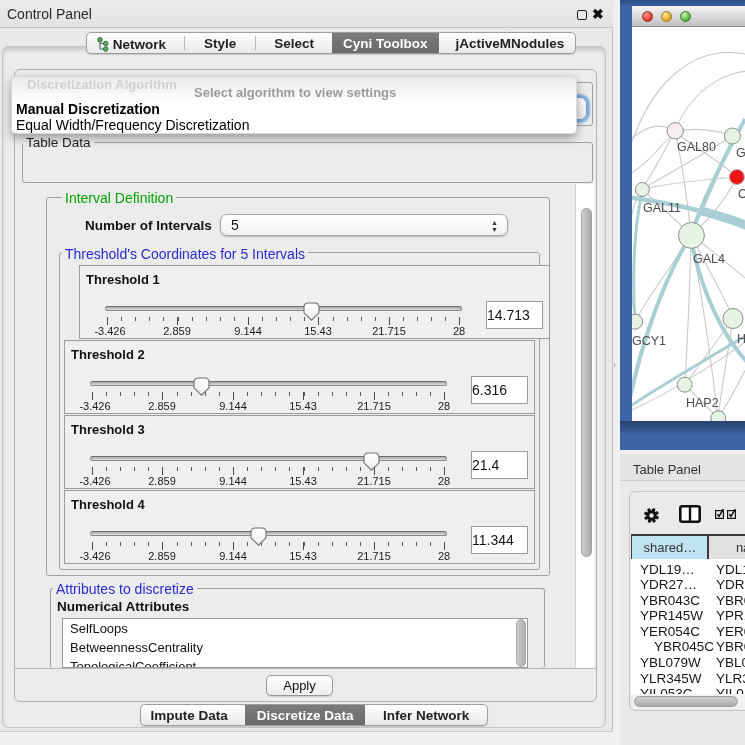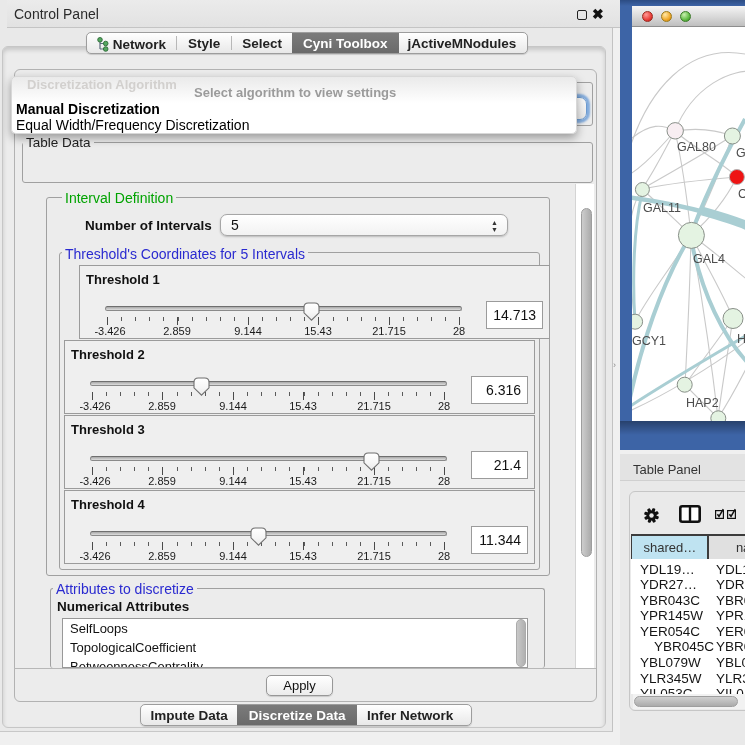--- a/index.html
+++ b/index.html
@@ -2,27 +2,27 @@
 <html><head>
 <meta charset="utf-8">
 <style>
 * { margin:0; padding:0; box-sizing:border-box; }
 html,body { width:745px; height:745px; overflow:hidden; }
 #root { position:relative; width:745px; height:745px; font-family:"Liberation Sans", sans-serif; background:#f0f0f0; }
 .abs { position:absolute; }
 
 
 #leftwin { position:absolute; left:0; top:0; width:613px; height:732px; background:#e9e9e9; border-right:1px solid #c2c2c2; border-bottom:1px solid #c8c8c8; }
-#titlebar { position:absolute; left:7px; top:0; width:613px; height:28px; background:linear-gradient(#ebebeb,#e2e2e2); border-bottom:1px solid #c4c4c4; }
+#titlebar { position:absolute; left:0; top:0; width:613px; height:28px; background:linear-gradient(#ebebeb,#e2e2e2); border-bottom:1px solid #c4c4c4; }
 #titlebar .t { position:absolute; left:7px; top:6px; font-size:14px; color:#2b2b2b; }
 .float-ico { position:absolute; left:577px; top:10px; width:10px; height:10px; border:1.5px solid #222; border-radius:2px; }
 .close-ico { position:absolute; left:592px; top:6px; font-size:14px; font-weight:bold; color:#111; }
 
 
-.tabstrip { position:absolute; height:22px; display:flex; border:1px solid #9d9d9d; border-radius:5px; background:linear-gradient(#ffffff,#e8e8e8); box-shadow:0 1px 1px rgba(0,0,0,0.15); overflow:hidden; }
+.tabstrip { position:absolute; height:22px; display:flex; border:1px solid #9d9d9d; border-radius:5px; background:linear-gradient(#ffffff,#e8e8e8); box-shadow:0 1px 1px rgba(0,0,0,0.15); overflow:hidden;gap:8px; }
 .tabstrip .tab { font-size:13.5px; font-weight:bold; color:#222; padding:3px 12px 0 12px; white-space:nowrap; }
 .tabstrip .sel { background:linear-gradient(#7b7b7b,#6a6a6a); color:#fff; }
 .tabstrip .sep { width:1px; background:#b8b8b8; margin:3px 0; }
 
 
 #bigpanel { position:absolute; left:2px; top:46px; width:604px; height:682px; background:#ececec; border:1px solid #c6c6c6; border-radius:6px; box-shadow:inset 0 3px 4px rgba(0,0,0,0.16); }
 #innerpanel { position:absolute; left:14px; top:69px; width:583px; height:633px; background:#ececec; border:1px solid #b2b2b2; border-radius:6px; }
 
 .groupbox { position:absolute; border:1px solid #a0a0a0; border-radius:3px; }
 .grouplbl { position:absolute; font-size:13.5px; background:#ececec; padding:0 3px; white-space:nowrap; }
@@ -31,21 +31,21 @@
 .combo { position:absolute; background:linear-gradient(#ffffff,#f2f2f2); border:1px solid #a6a6a6; border-radius:7px; box-shadow:0 1px 2px rgba(0,0,0,0.22); }
 .combo .txt { position:absolute; left:10px; top:2px; font-size:14px; color:#111; }
 .combo .stp { position:absolute; right:7px; top:0; bottom:0; width:9px; }
 .combo .stp:before { content:"▲"; position:absolute; top:4px; left:0; font-size:7px; color:#333; }
 .combo .stp:after { content:"▼"; position:absolute; top:11px; left:0; font-size:7px; color:#333; }
 
 
 .throw { position:absolute; left:64px; width:471px; height:74px; background:#efefef; border:1px solid #9b9b9b; }
 .throw .tl { position:absolute; left:6px; top:6px; font-size:13px; font-weight:bold; color:#111; white-space:nowrap; }
 .track { position:absolute; left:25px; top:40px; width:357px; height:5px; border-radius:3px; background:linear-gradient(#a8a8a8,#dedede); border:1px solid #8a8a8a; border-top-color:#6f6f6f; }
-.valbox { position:absolute; left:406px; top:35px; width:57px; height:28px; background:#fff; border:1px solid #9b9b9b; font-size:14px; color:#111; text-align:right; padding:5px 6px 0 0; }
+.valbox { position:absolute; left:406px; top:35px; width:57px; height:28px; background:#fff; border:1px solid #9b9b9b; font-size:14px; color:#111; text-align:left; padding:5px 6px 0 0; }
 .ticklbl { position:absolute; top:59px; font-size:11px; color:#1a1a1a; transform:translateX(-50%); }
 .thumb { position:absolute; top:35.5px; width:17px; height:19px; }
 .ticks { position:absolute; left:26.6px; top:51px; width:354px; height:3.5px; background:repeating-linear-gradient(90deg,#5a5a5a 0px,#5a5a5a 1px,transparent 1px,transparent 14.1px); }
 .mt { position:absolute; top:51px; width:1px; height:7.5px; background:#4a4a4a; }
 
 
 #numlist { position:absolute; background:#fff; border:1px solid #989898; }
 #numlist div { font-size:13px; color:#111; padding:2px 0 2px 7px; }
 
 
@@ -234,22 +234,22 @@
           <path d="M1,5.2 Q1,1 5.2,1 L11.8,1 Q16,1 16,5.2 L16,10.8 L8.5,18.2 L1,10.8 Z" fill="url(#tg4)" stroke="#6f6f6f" stroke-width="1.1"></path>
         </svg></div>
     <div class="valbox">11.344</div>
   </div>
 
   <div class="groupbox" style="left:50px; top:588px; width:495px; height:80px; border-bottom:none;"></div>
   <div class="grouplbl" style="left:53px; top:581px; color:#2a2ad0; font-size:14px;">Attributes to discretize</div>
   <div class="abs" style="left:57px; top:599px; font-size:13.5px; font-weight:bold; color:#111;">Numerical Attributes</div>
   <div id="numlist" style="left:62px; top:618px; width:466px; height:50px; overflow:hidden;">
     <div>SelfLoops</div>
+    <div>BetweennessCentrality</div>
     <div>TopologicalCoefficient</div>
-    <div>BetweennessCentrality</div>
   </div>
   <div class="abs" style="left:516px; top:619px; width:10px; height:48px; border-radius:5px; background:linear-gradient(90deg,#c9c9c9,#b0b0b0); border:1px solid #ababab;"></div>
 
   <div class="abs" style="left:14px; top:668px; width:582px; height:1px; background:#b7b7b7;"></div>
   <div id="applybtn">Apply</div>
 
   <div id="popup">
     <div class="ghost1">Discretization Algorithm</div>
     <div class="ghost2">Select algorithm to view settings</div>
     <div class="it1">Manual Discretization</div>

